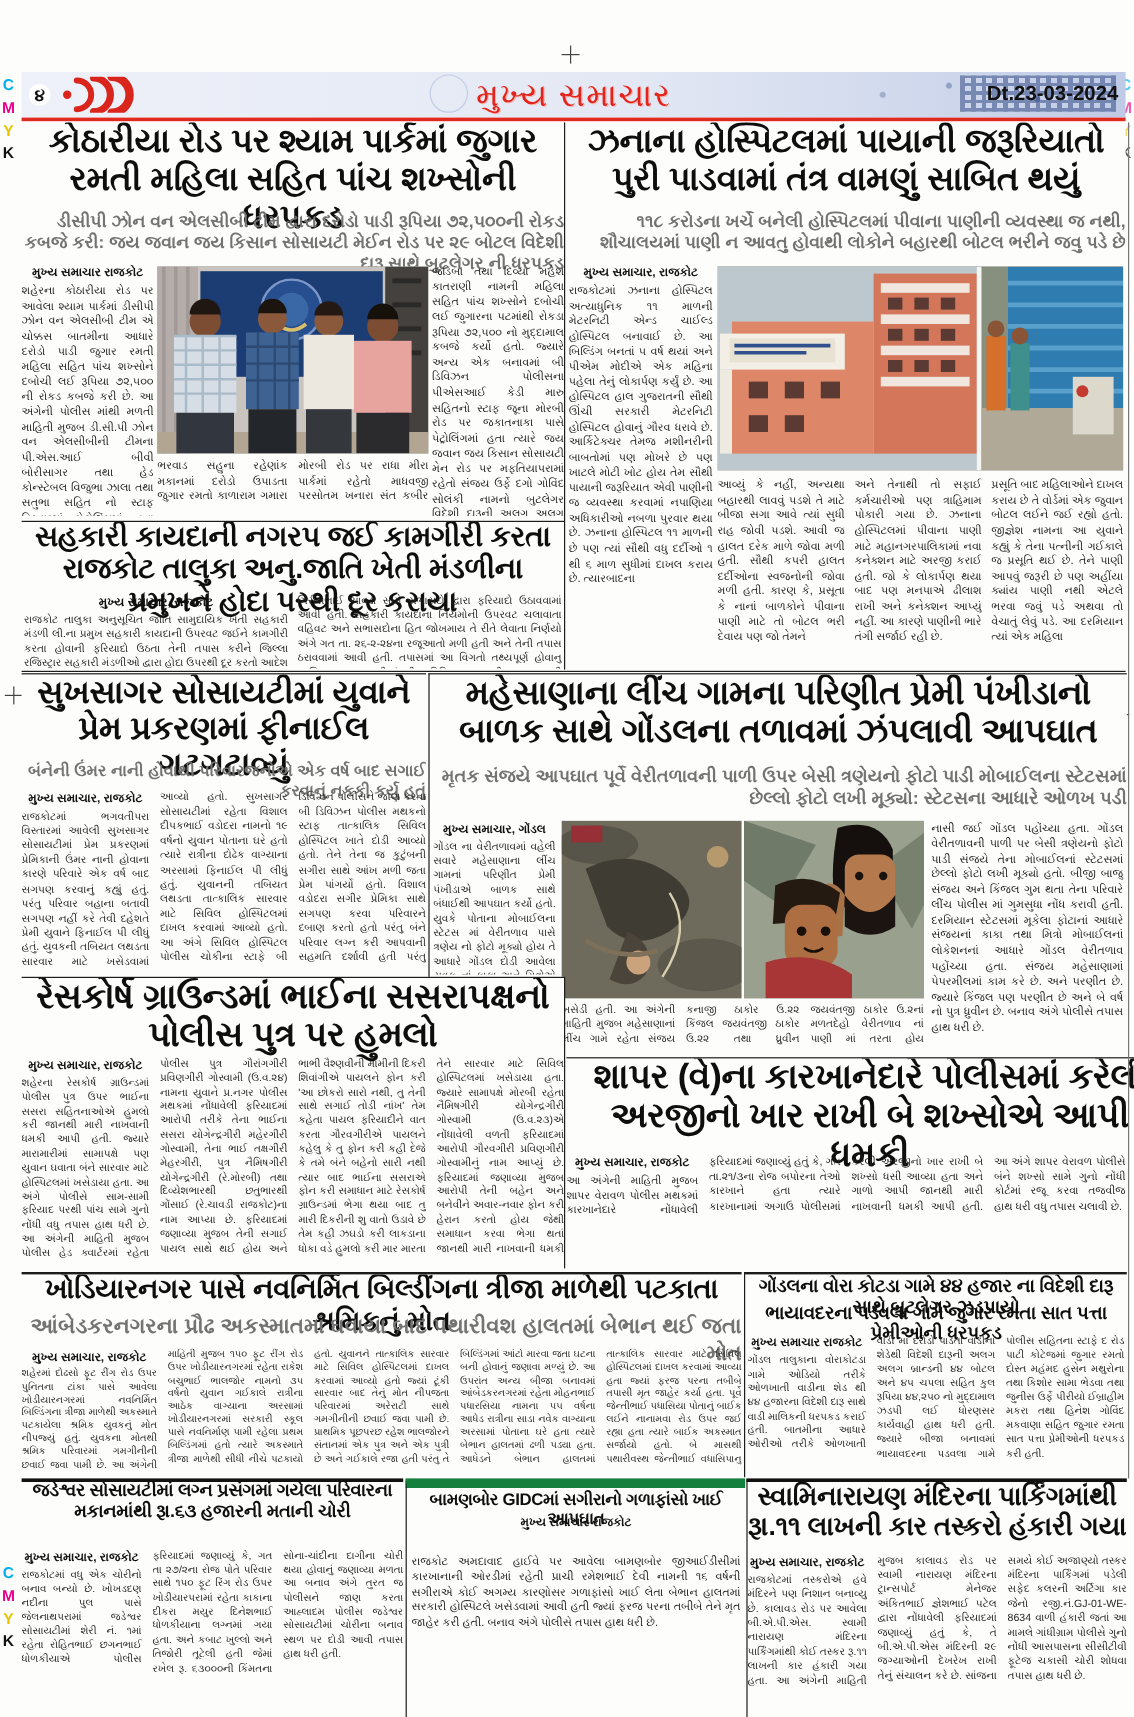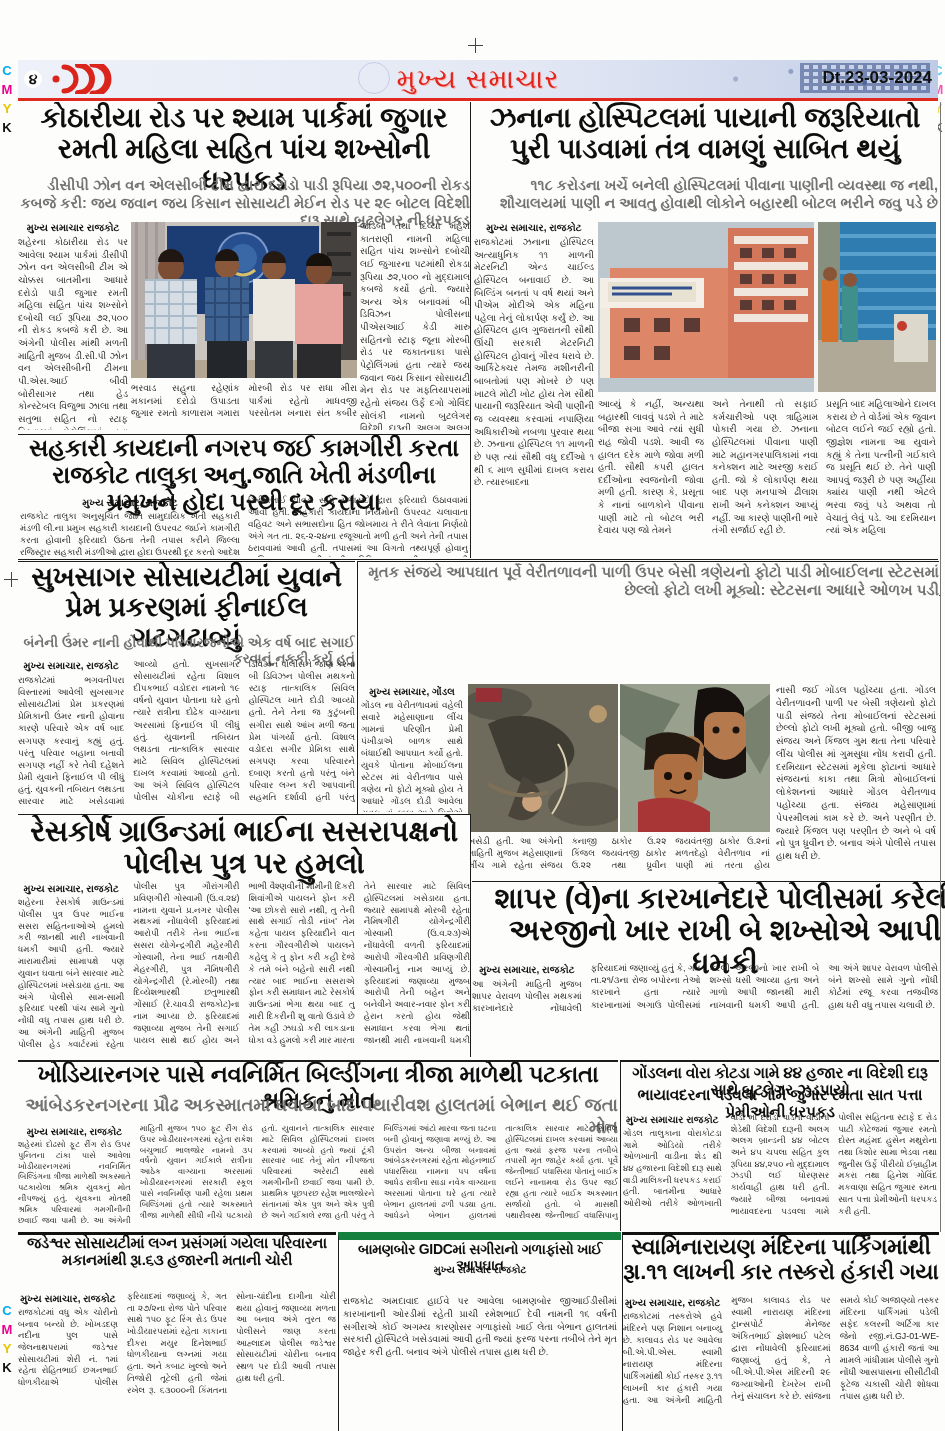--- a/index.html
+++ b/index.html
@@ -212,20 +212,21 @@
     <p class="sub" style="font-size:13.5px;height:20px;">બંનેની ઉંમર નાની હોવાથી પરિવારજનોએ એક વર્ષ બાદ સગાઈ કરવાનું નકકી કર્યુ હતું</p>
     <div class="blk" style="left:0;top:96px;width:337px;height:153px;">
       <div class="cols c3" style="height:153px;">
         <div class="by">મુખ્ય સમાચાર, રાજકોટ</div>
         <div class="bd" style="font-size:8.9px;">રાજકોટમાં ભગવતીપરા વિસ્તારમાં આવેલી સુખસાગર સોસાયટીમાં પ્રેમ પ્રકરણમાં પ્રેમિકાની ઉંમર નાની હોવાના કારણે પરિવારે એક વર્ષ બાદ સગપણ કરવાનું કહ્યું હતું. પરંતુ પરિવાર બહાના બતાવી સગપણ નહીં કરે તેવી દહેશતે પ્રેમી યુવાને ફિનાઈલ પી લીધું હતું. યુવકની તબિયત લથડતા સારવાર માટે ખસેડવામાં આવ્યો હતો. સુખસાગર સોસાયટીમાં રહેતા વિશાલ દીપકભાઈ વડોદરા નામનો ૧૯ વર્ષનો યુવાન પોતાના ઘરે હતો ત્યારે રાત્રીના દોઢેક વાગ્યાના અરસામાં ફિનાઈલ પી લીધું હતું. યુવાનની તબિયત લથડતા તાત્કાલિક સારવાર માટે સિવિલ હોસ્પિટલમાં દાખલ કરવામાં આવ્યો હતો. આ અંગે સિવિલ હોસ્પિટલ પોલીસ ચોકીના સ્ટાફે બી ડિવિઝન પોલીસને જાણ કરતા બી ડિવિઝન પોલીસ મથકનો સ્ટાફ તાત્કાલિક સિવિલ હોસ્પિટલ ખાતે દોડી આવ્યો હતો. તેને તેના જ કુટુંબની સગીરા સાથે આંખ મળી જતા પ્રેમ પાંગર્યો હતો. વિશાલ વડોદરા સગીર પ્રેમિકા સાથે સગપણ કરવા પરિવારને દબાણ કરતો હતો પરંતુ બંને પરિવાર લગ્ન કરી આપવાની સહમતિ દર્શાવી હતી પરંતુ પ્રેમિકાની ઉંમર નાની હોવાના કારણે એક વર્ષ બાદ સગપણ કરવાનું કહ્યું હતું પરંતુ બંને પરિવાર બહાના બતાવી સગપણ નહીં કરી આપે તેવી દહેશતે વિશાલ વડોદરાએ ફીનાઈલ પી લીધું હોવાનું જણાવ્યા જાણવા મળ્યું છે. ઉપરોક્ત બંને બનાવ અંગે પોલીસે નોંધ કરી વધુ તપાસ હાથ ધરી છે.</div>
       </div>
     </div>
   </section>
 
   <section class="art" style="left:357px;top:561px;width:581px;height:317px;border-top:1px solid #1c1c1c;border-left:1px solid #1c1c1c;">
+    <h1 class="hl" style="font-size:28px;height:76px;">મહેસાણાના લીંચ ગામના પરિણીત પ્રેમી પંખીડાનો બાળક સાથે ગોંડલના તળાવમાં ઝંપલાવી આપઘાત</h1>
     <p class="sub" style="font-size:15px;height:42px;">મૃતક સંજયે આપઘાત પૂર્વે વેરીતળાવની પાળી ઉપર બેસી ત્રણેયનો ફોટો પાડી મોબાઈલના સ્ટેટસમાં છેલ્લો ફોટો લખી મૂક્યો: સ્ટેટસના આધારે ઓળખ પડી</p>
     <div class="blk" style="left:3px;top:122px;width:102px;height:128px;">
       <div class="by">મુખ્ય સમાચાર, ગોંડલ</div>
       <div class="bd" style="font-size:8.8px;">ગોંડલ ના વેરીતળાવમાં વહેલી સવારે મહેસાણાના લીંચ ગામનાં પરિણીત પ્રેમી પંખીડાએ બાળક સાથે બંધાઈથી આપઘાત કર્યો હતો. યુવકે પોતાના મોબાઈલના સ્ટેટસ માં વેરીતળાવ પાસે ત્રણેય નો ફોટો મૂક્યો હોય તે આધારે ગોંડલ દોડી આવેલા યુવક નાં કાકા અને મિત્રોએ પોલીસ તથા ફાયરબ્રિગેડને જાણ કરતા સવારે ત્રણેય ની લાશ પાણીમાંથી બહાર કાઢી ગોંડલ સિવિલ હોસ્પિટલ</div>
     </div>
     <div class="ph" style="left:110px;top:122px;width:150px;height:148px;">
       <svg viewBox="0 0 150 148" preserveAspectRatio="none">
         <rect width="150" height="148" fill="#6e6a5c"></rect>
         <ellipse cx="30" cy="20" rx="34" ry="16" fill="#57544a"></ellipse>
         <ellipse cx="120" cy="120" rx="40" ry="22" fill="#5c584c"></ellipse>

